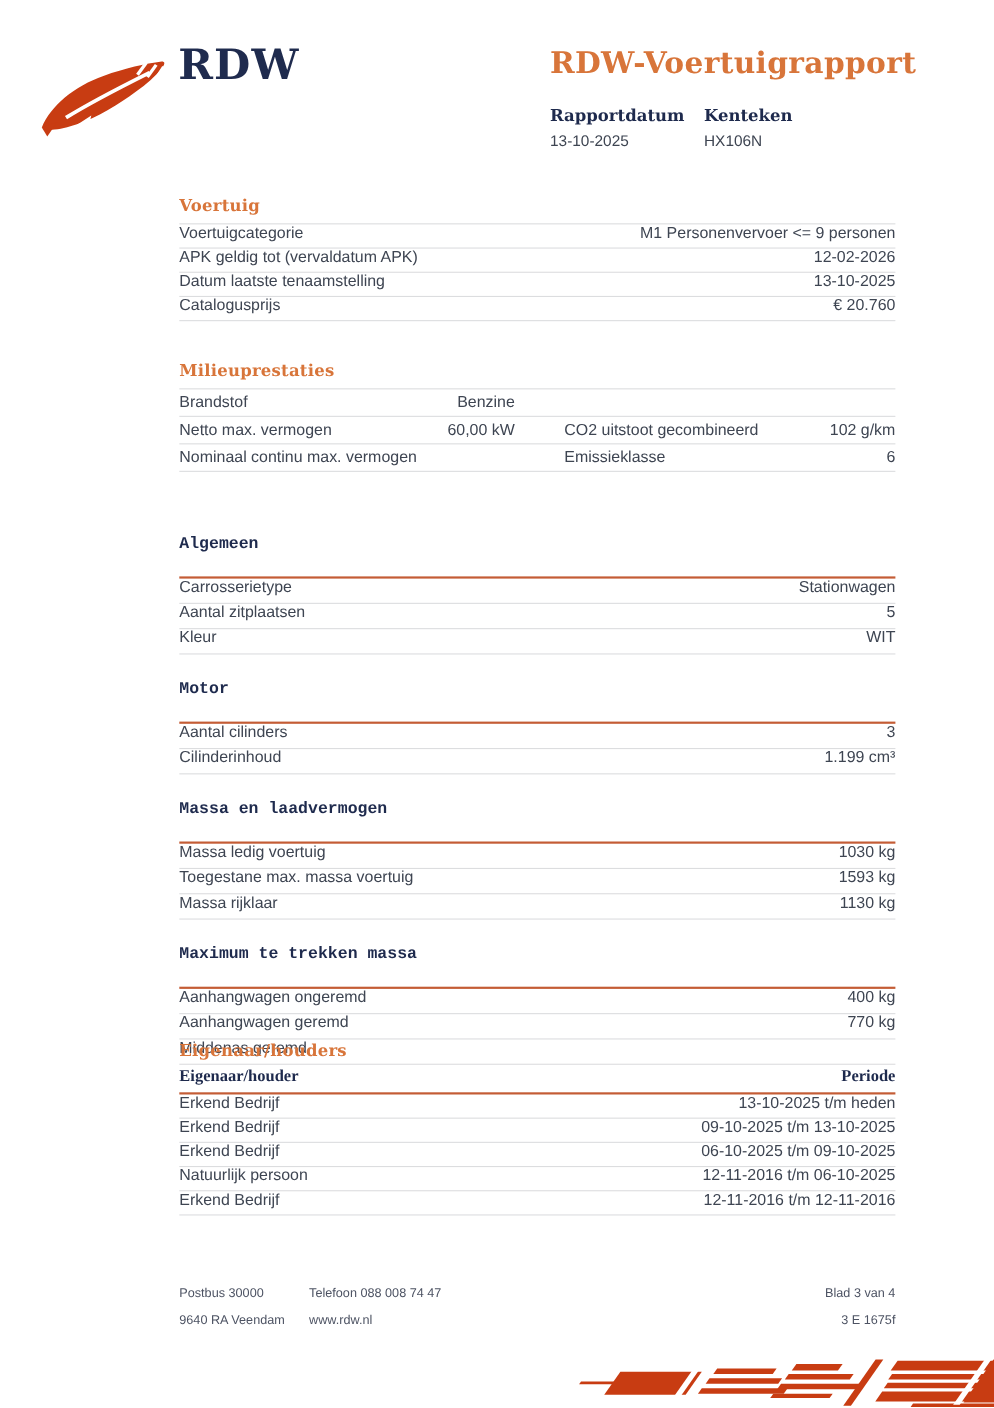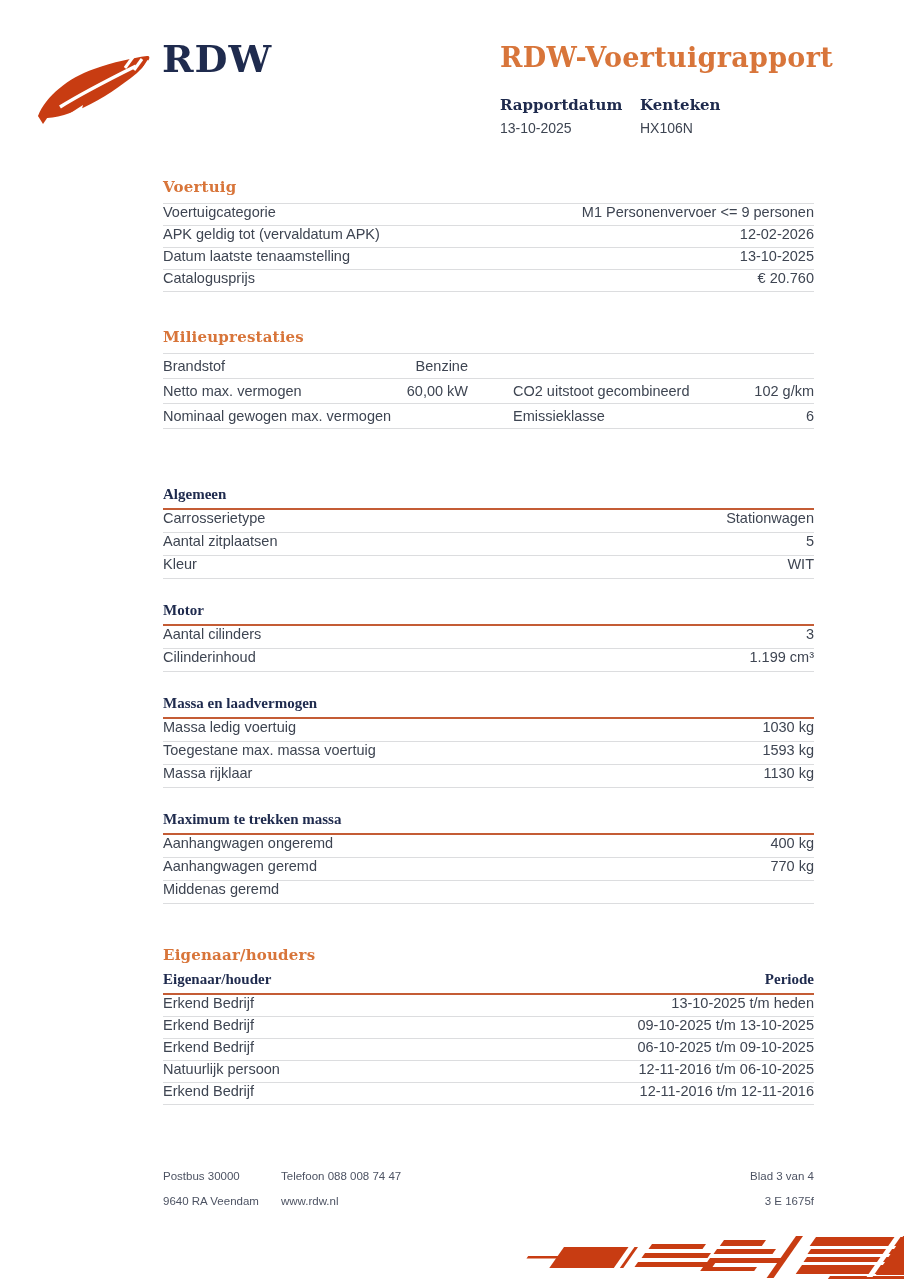--- a/index.html
+++ b/index.html
@@ -46,22 +46,22 @@
     border-bottom:1px solid #dcdddf; font-size:14.5px;
   }
   .pair-left { display:flex; justify-content:space-between; width:305px; }
   .pair-gap { width:45px; }
   .pair-right { display:flex; justify-content:space-between; flex:1; }
 
   
   .group { margin-top:0; }
   .group + .group { margin-top:23px; }
   .sub-title {
-    margin:0; padding-bottom:5px; border-bottom:2px solid #c45c35;
-    font-family:Liberation Serif, serif; font-weight:bold;
+    margin:0; padding-bottom:21px; border-bottom:2px solid #c45c35;
+    font-family:Liberation Mono, monospace; font-weight:bold;
     font-size:15px; color:#1e2a4d;
   }
   .group .row { height:22px; }
 
   
   .owners-head {
     display:flex; justify-content:space-between; padding-bottom:5px;
     border-bottom:2px solid #c45c35;
     font-family:Liberation Serif, serif; font-weight:bold;
     font-size:15px; color:#1e2a4d;
@@ -140,21 +140,21 @@
             <span>60,00 kW</span>
           </span>
         <span class="pair-gap"></span>
         <span class="pair-right">
             <span>CO2 uitstoot gecombineerd</span>
             <span>102 g/km</span>
           </span>
       </div>
       <div class="m-row">
         <span class="pair-left">
-            <span>Nominaal gewogen max. vermogen</span>
+            <span>Nominaal continu max. vermogen</span>
             <span></span>
           </span>
         <span class="pair-gap"></span>
         <span class="pair-right">
             <span>Emissieklasse</span>
             <span>6</span>
           </span>
       </div>
     </div>
   </section>

